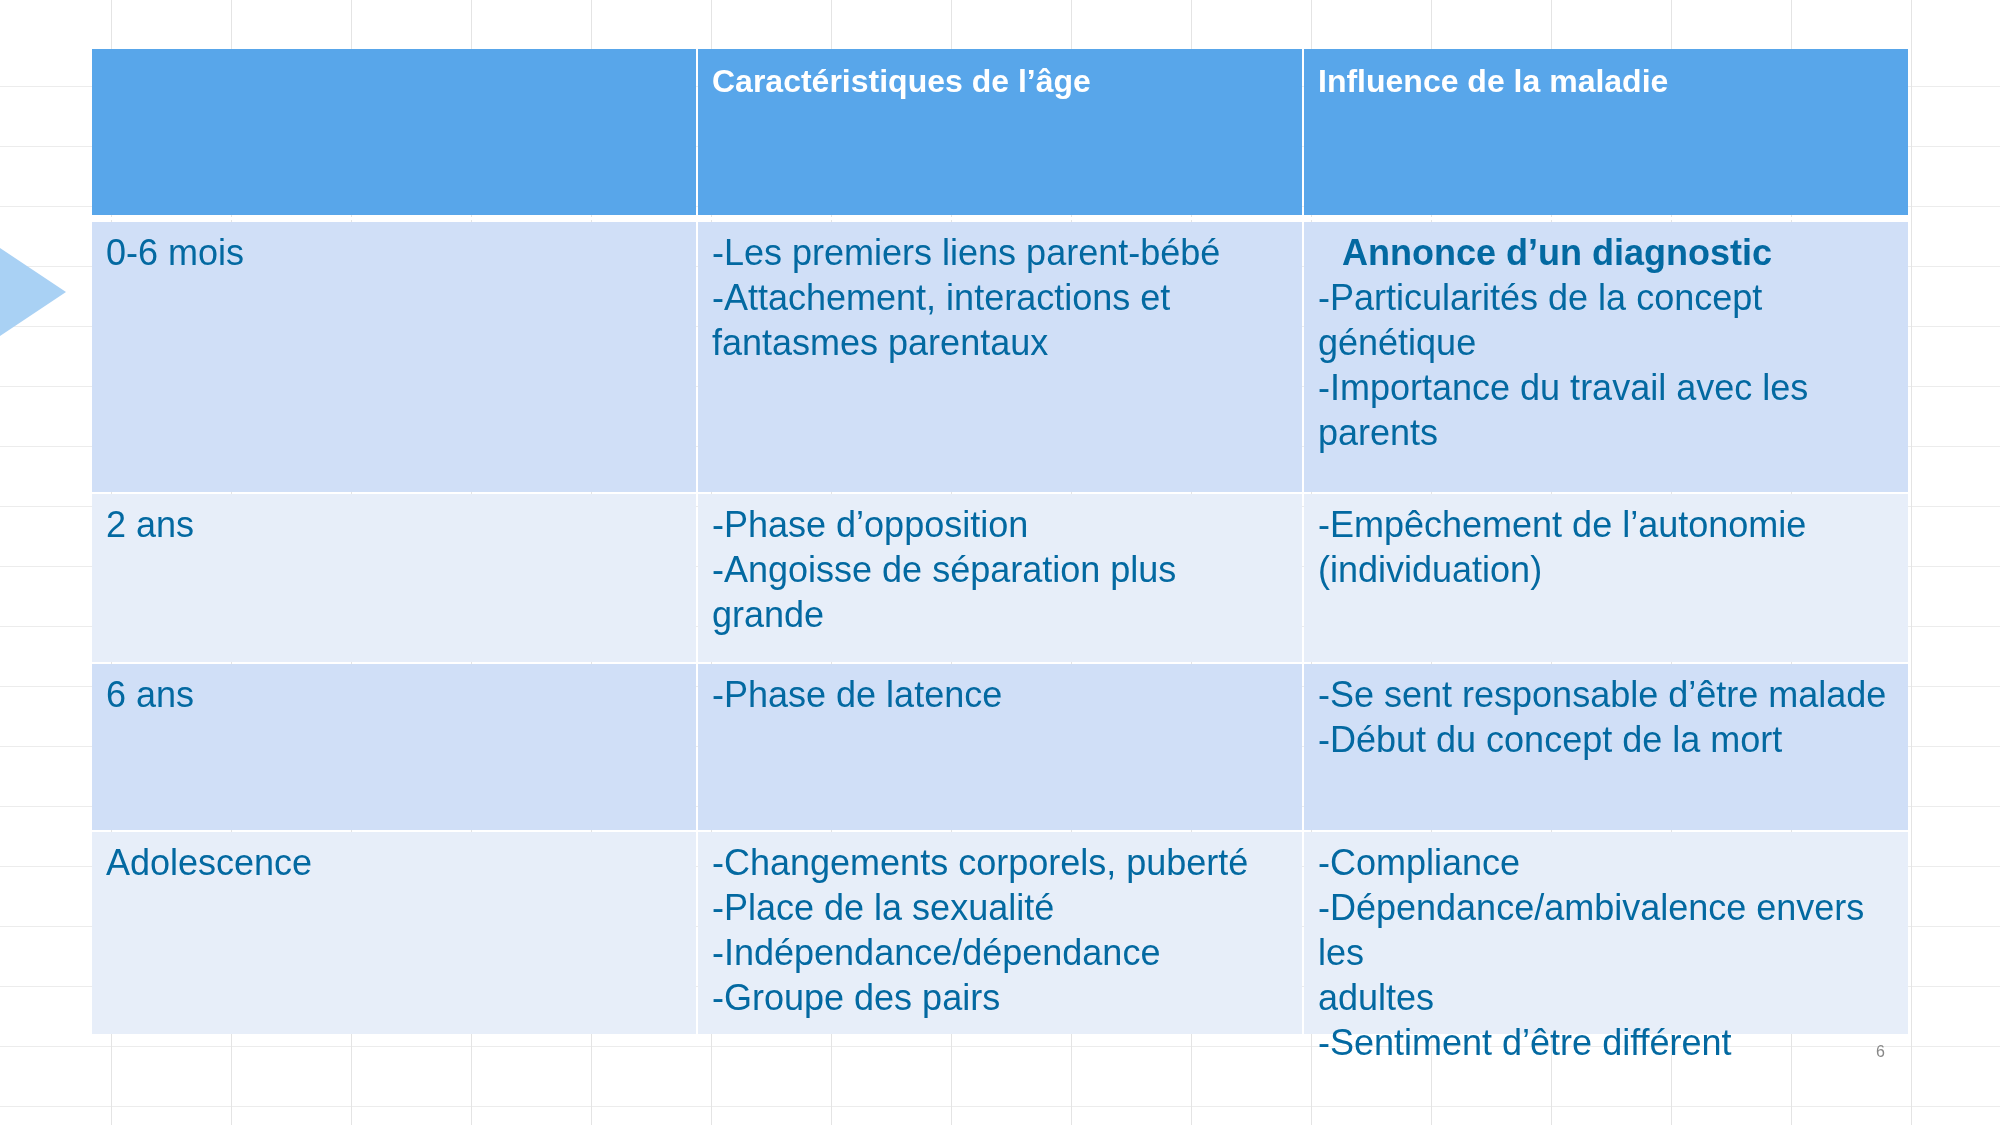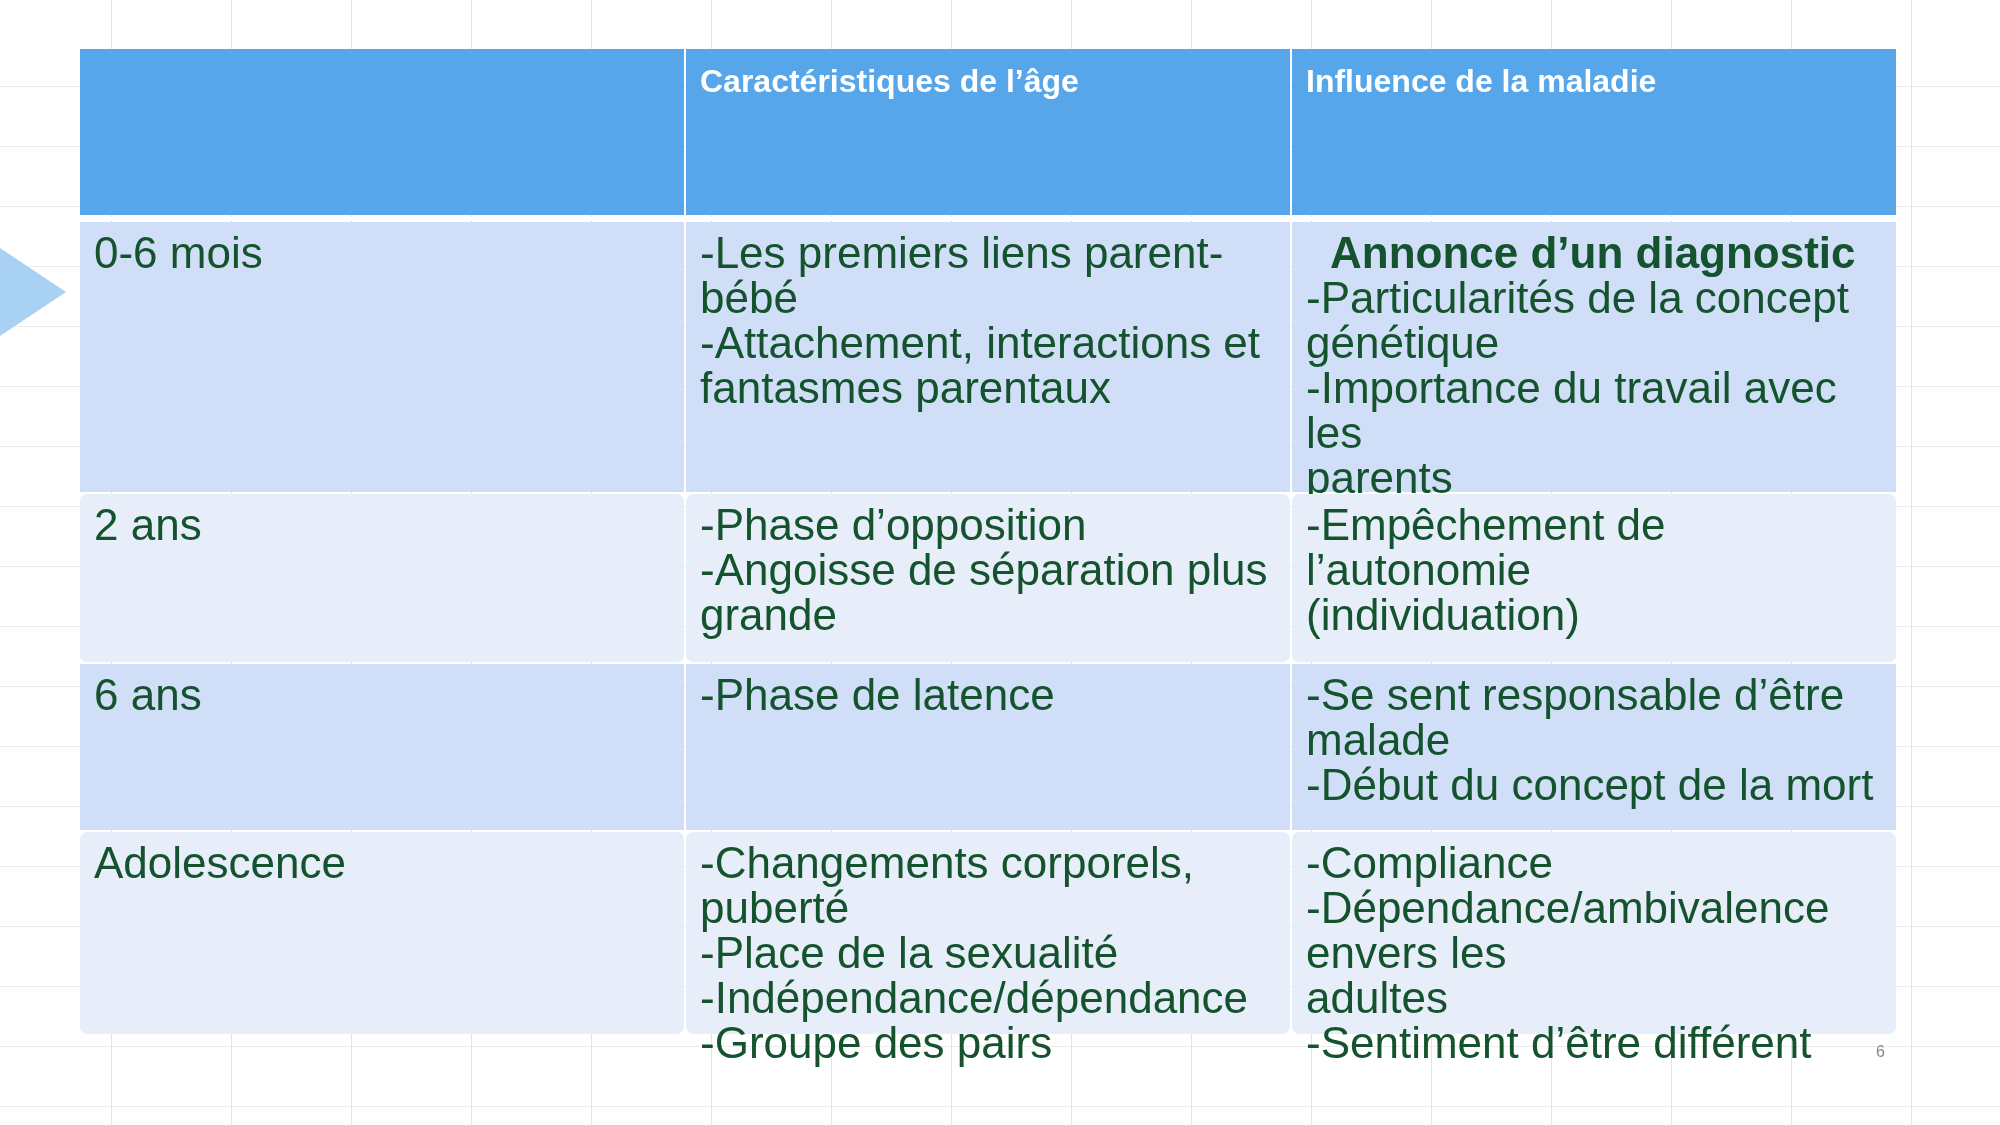--- a/index.html
+++ b/index.html
@@ -13,36 +13,36 @@
     font-family: "Liberation Sans", sans-serif;
   }
   .arrow {
     position: absolute; left: -30px; top: 228px;
     width: 0; height: 0;
     border-top: 64px solid transparent;
     border-bottom: 64px solid transparent;
     border-left: 96px solid #a9d1f4;
   }
   .table {
-    position: absolute; left: 80px; top: 49px; width: 1816px;
+    position: absolute; left: 92px; top: 49px; width: 1816px;
     display: grid;
     grid-template-columns: 604px 604px 604px;
     column-gap: 2px;
     row-gap: 2px;
     background: transparent;
   }
   .cell {
     padding: 8px 14px 0 14px;
-    font-size: 44px; line-height: 45px; color: #14532d;
+    font-size: 36px; line-height: 45px; color: #0369a1;
     box-sizing: border-box;
   }
   .head { background: #58a6ea; color: #fff; font-weight: bold; height: 166px; padding-top: 10px; font-size: 32px; }
   .row-gap { grid-column: 1 / span 3; height: 3px; background: #fff; }
   .r-a { background: #d0dff7; }
-  .r-b { background: #e7eef9; border-radius: 7px; }
+  .r-b { background: #e7eef9; }
   .h1 { height: 270px; }
   .h2 { height: 168px; }
   .h3 { height: 166px; }
   .h4 { height: 202px; }
   .line { display: block; }
   .bold { font-weight: bold; margin-left: 24px; }
   .page-num {
     position: absolute; left: 1876px; top: 1043px;
     font-size: 16px; color: #888; font-family: "Liberation Sans", sans-serif;
   }

